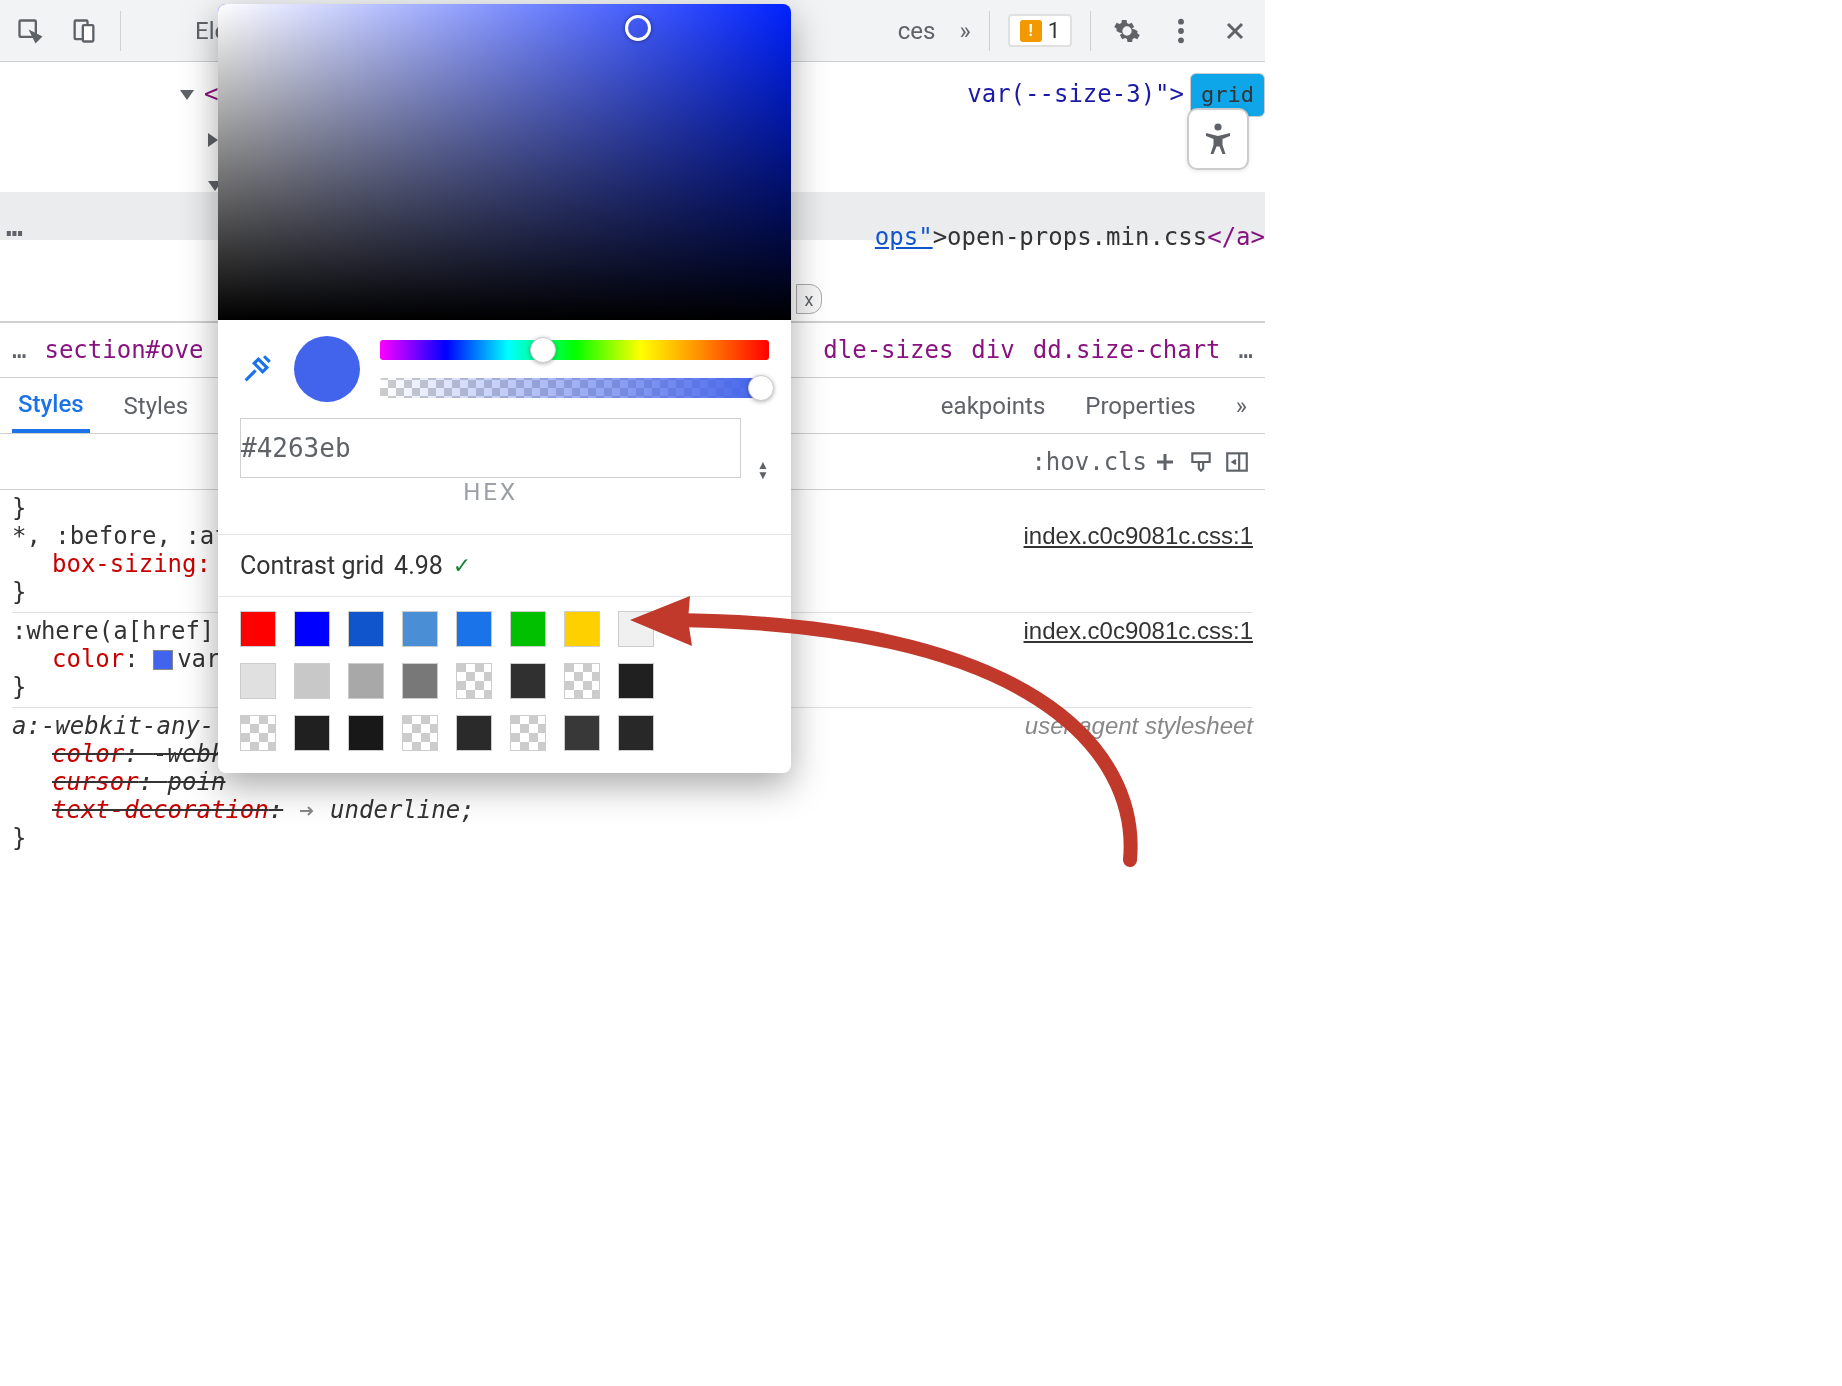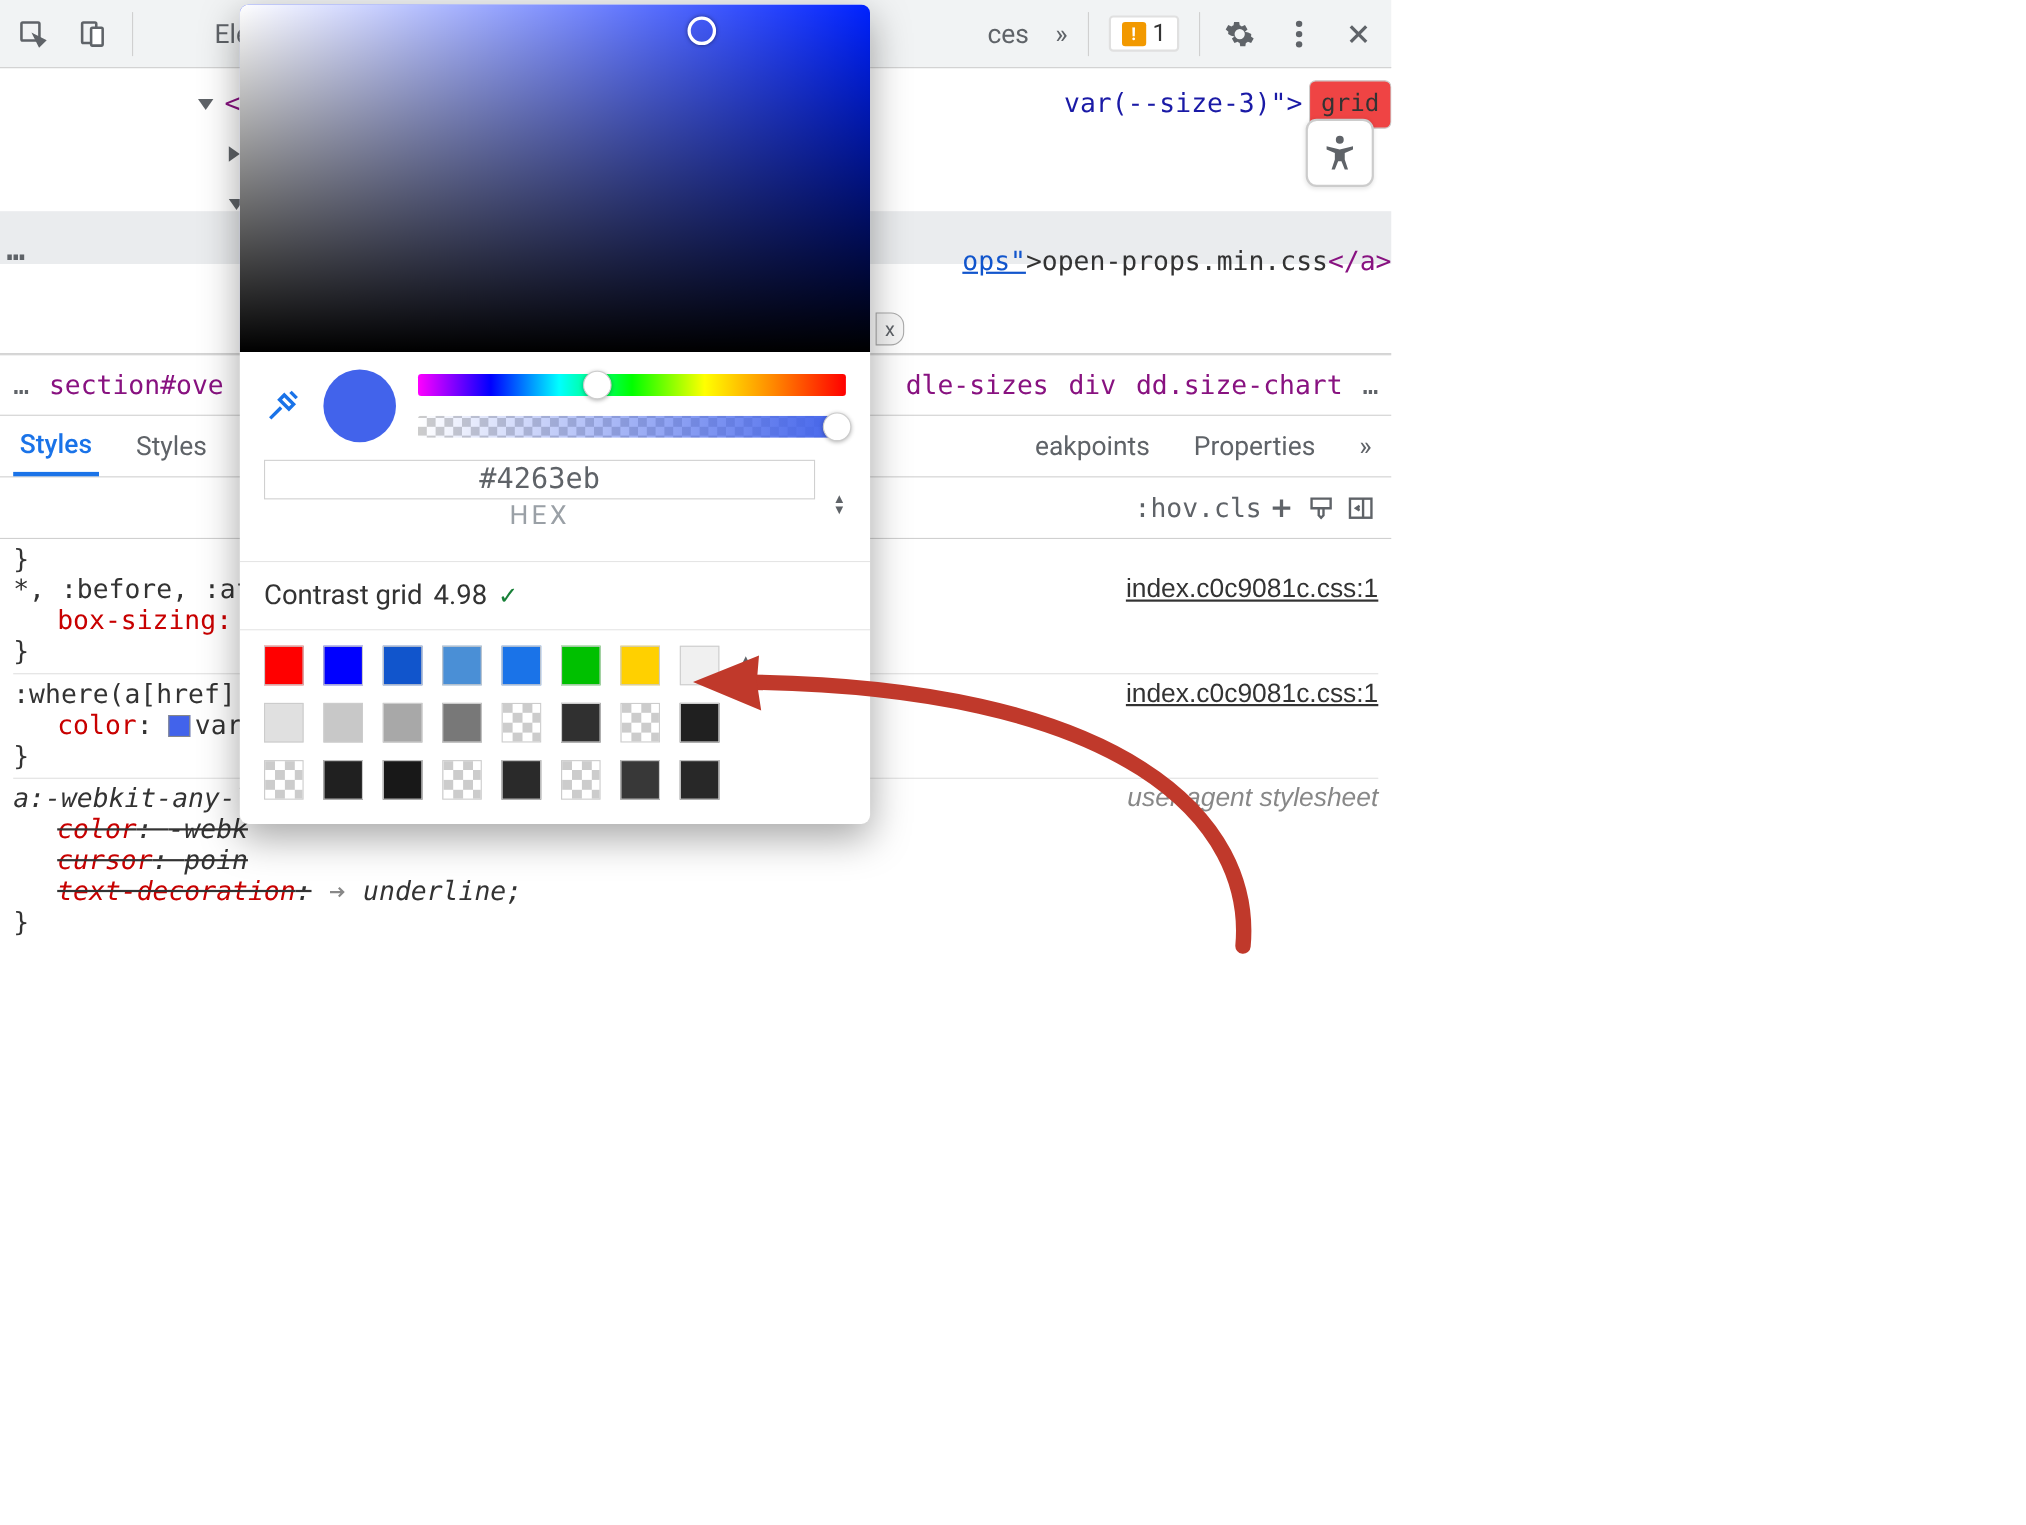--- a/index.html
+++ b/index.html
@@ -74,21 +74,21 @@
   }
   .dom-line .caret.right {
     border-top: 7px solid transparent; border-bottom: 7px solid transparent;
     border-left: 10px solid #5f6368; border-right: none;
   }
   .tag-punct { color: #881280; }
   .attr-val { color: #1a1aa6; }
   .link-blue { color: #1155cc; text-decoration: underline; }
   .badge-pill {
     display: inline-block;
-    background: #ef4444;
+    background: #0ea5e9;
     border: 1px solid #ccc;
     border-radius: 6px;
     padding: 0 10px;
     font-size: 22px;
     color: #333;
   }
   .a11y-btn {
     position: absolute;
     right: 16px;
     top: 46px;
@@ -271,25 +271,24 @@
     transform: translate(-50%,-50%);
   }
   .hex-row {
     display: flex;
     align-items: center;
     padding: 0 22px 12px;
     gap: 16px;
   }
   .hex-input {
     flex: 1;
-    text-align: center;
     border: 1px solid #d0d0d0;
     font-family: ui-monospace, monospace;
     font-size: 26px;
-    padding: 2px 0;
+    padding: 14px 0;
     color: #5f6368;
   }
   .format-toggle {
     display: flex;
     flex-direction: column;
     font-size: 12px;
     color: #5f6368;
     line-height: 10px;
   }
   .format-label {

